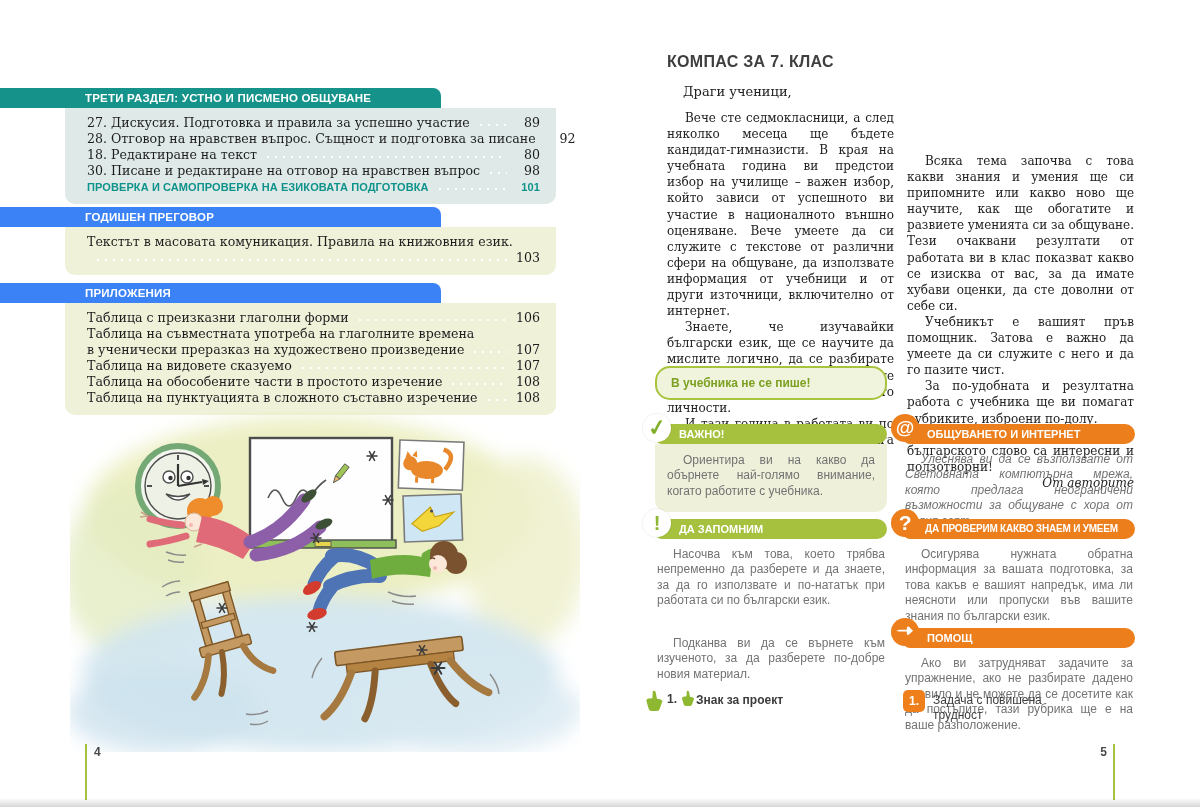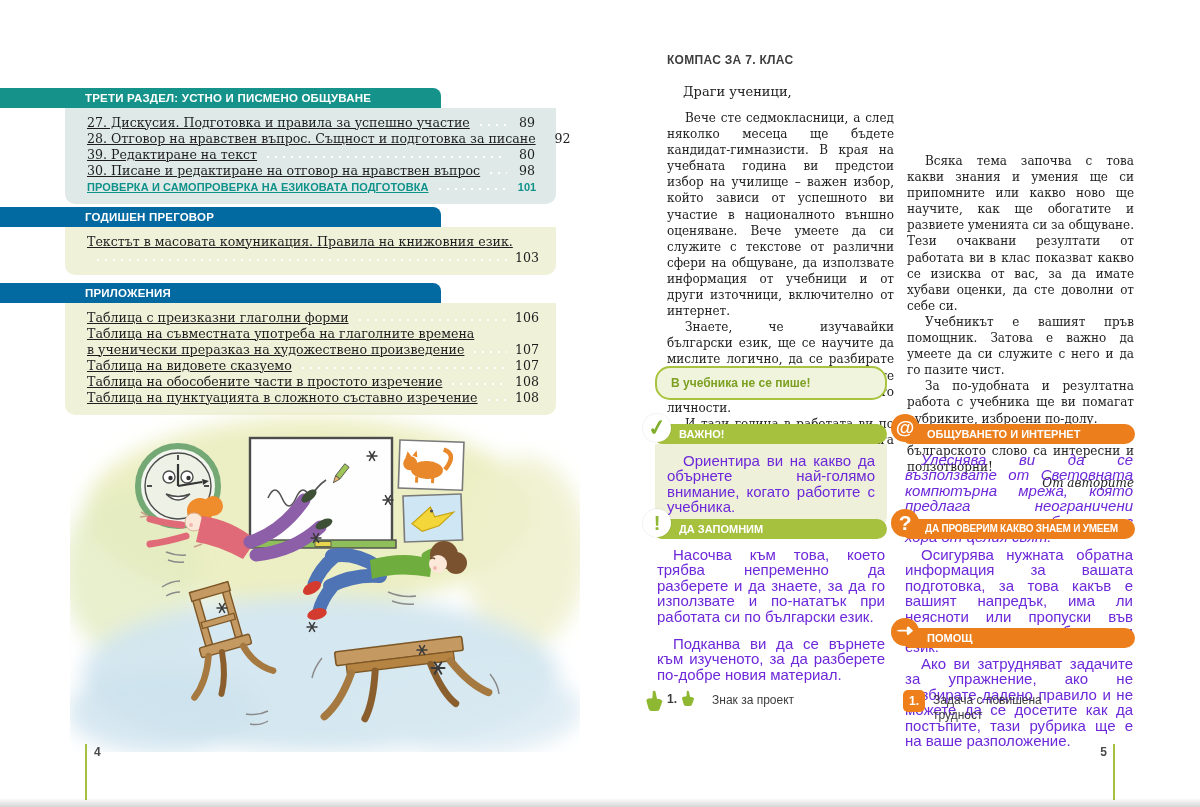--- a/index.html
+++ b/index.html
@@ -10,58 +10,58 @@
     -webkit-font-smoothing:antialiased;
   }
   
   .sec-bar{
     position:absolute;left:0;width:441px;height:20px;
     border-radius:0 8px 0 0;
     color:#fff;font-weight:bold;font-size:11.5px;line-height:20px;
     padding-left:85px;box-sizing:border-box;letter-spacing:.2px;
   }
   .bar-teal{background:#15938b;}
-  .bar-green{background:#0369a1;}
+  .bar-green{background:#3b82f6;}
   .sec-panel{
     position:absolute;left:65px;width:491px;box-sizing:border-box;
     border-radius:0 0 10px 10px;
     padding:7px 16px 9px 22px;
   }
   .panel-teal{background:#dfeae8;}
   .panel-green{background:#eff1d9;}
   .sec1-bar{top:88px}.sec1-panel{top:108px}
   .sec2-bar{top:207px}.sec2-panel{top:227px}
   .sec3-bar{top:283px}.sec3-panel{top:303px}
   .toc-row{
     display:flex;align-items:baseline;
     font-family:"DejaVu Serif",serif;font-size:12.6px;color:#1d1d1d;
     line-height:14.8px;padding:.6px 0;
   }
-  .toc-label{white-space:nowrap;text-decoration:underline;}
+  .toc-label{white-space:nowrap;}
   .toc-dots{
     flex:1;height:4px;margin:0 7px;align-self:flex-end;margin-bottom:3px;
     background-image:radial-gradient(circle,#ffffff 1.25px,rgba(255,255,255,0) 1.35px);
     background-size:8px 4px;background-repeat:repeat-x;background-position:left center;
   }
-  .toc-page{min-width:26px;text-align:center;}
+  .toc-page{min-width:26px;text-align:right;}
   .toc-row.emph{
     font-family:"Liberation Sans",sans-serif;font-weight:bold;
     font-size:11px;color:#0f928a;letter-spacing:.1px;
   }
   
   .illustration{position:absolute;left:70px;top:412px;width:510px;height:340px;}
   
   .rule{position:absolute;width:2px;height:56px;background:#a5c13d;top:744px;}
   .rule-left{left:85px;} .rule-right{left:1113px;}
   .pagenum{position:absolute;top:745px;font-size:12px;font-weight:bold;color:#4a4a4a;}
   .pagenum-left{left:94px;} .pagenum-right{left:1083px;width:24px;text-align:right;}
   .bottom-shade{position:absolute;left:0;right:0;bottom:0;height:9px;
     background:linear-gradient(rgba(0,0,0,0),rgba(0,0,0,.16));}
   
-  .running-head{position:absolute;left:667px;top:53px;font-size:12px;font-weight:bold;
+  .running-head{position:absolute;left:667px;top:53px;font-size:16px;font-weight:bold;
     color:#3f3f3f;letter-spacing:.3px;}
   .salutation{position:absolute;left:667px;top:84px;
     font-family:"DejaVu Serif",serif;font-size:13px;color:#222;text-indent:16px;}
   .letter-col{position:absolute;top:110px;width:227px;
     font-family:"DejaVu Serif",serif;font-size:12px;line-height:16.1px;color:#222;
     text-align:justify;}
   .letter-col p{margin:0;text-indent:18px;}
   .col1{left:667px;} .col2{left:907px;margin-top:43px;}
   .signature{margin-top:14px;text-align:right;font-style:italic;text-indent:0 !important;}
   .no-write-pill{
@@ -84,21 +84,21 @@
   .rubric-icon{
     position:absolute;left:-12px;top:-10px;width:28px;height:28px;border-radius:50%;
     display:flex;align-items:center;justify-content:center;
   }
   .disc-white{background:#fff;box-shadow:0 0 0 1px rgba(0,0,0,.05);}
   .disc-orange{background:#ec7e1c;color:#fff;font-weight:bold;}
   .glyph-check{color:#7fae2a;font-size:22px;font-weight:bold;transform:rotate(-8deg);}
   .glyph-excl{color:#8fb832;font-size:20px;font-weight:bold;}
   .glyph-at{font-size:19px;} .glyph-q{font-size:21px;}
   .rubric-body{
-    margin-top:4px;font-size:15px;line-height:15.4px;color:#6d28d9;
+    margin-top:4px;font-size:12px;line-height:15.4px;color:#737373;
     text-align:justify;text-indent:16px;padding:4px 2px 0 2px;
   }
   .rubric-body.shaded{
     margin-top:0;background:#eef0da;border-radius:0 0 12px 12px;
     padding:9px 12px 13px;min-height:44px;
   }
   .rubric-body.italic{font-style:italic;}
   
   .legend-item{position:absolute;top:690px;display:flex;align-items:flex-start;
     font-size:12px;color:#3c3c3c;}
@@ -126,21 +126,21 @@
       <span class="toc-label">27. Дискусия. Подготовка и правила за успешно участие</span>
       <span class="toc-dots"></span>
       <span class="toc-page">89</span>
     </div>
     <div class="toc-row">
       <span class="toc-label">28. Отговор на нравствен въпрос. Същност и подготовка за писане</span>
       <span class="toc-dots"></span>
       <span class="toc-page">92</span>
     </div>
     <div class="toc-row">
-      <span class="toc-label">39. Редактиране на текст</span>
+      <span class="toc-label">18. Редактиране на текст</span>
       <span class="toc-dots"></span>
       <span class="toc-page">80</span>
     </div>
     <div class="toc-row">
       <span class="toc-label">30. Писане и редактиране на отговор на нравствен въпрос</span>
       <span class="toc-dots"></span>
       <span class="toc-page">98</span>
     </div>
     <div class="toc-row emph">
       <span class="toc-label">ПРОВЕРКА И САМОПРОВЕРКА НА ЕЗИКОВАТА ПОДГОТОВКА</span>
@@ -434,21 +434,21 @@
 </div>
 
 <div class="legend-item legend-project">
   <svg class="hand-svg" width="20" height="22" viewBox="0 0 18 20">
       <path d="M7 1 q2 -1 2.6 1 l1.2 6 q3.5 0 5 2 l-2.5 7 q-.5 2 -2.5 2 h-5 q-2 0 -2.6 -2 l-2 -7 q-.3 -2 1.8 -2.2 l3.6 -.4 z" fill="#8fb832"></path>
     </svg>
   <span class="legend-num">1.</span>
   <svg class="hand-svg" width="15" height="17" viewBox="0 0 18 20">
       <path d="M7 1 q2 -1 2.6 1 l1.2 6 q3.5 0 5 2 l-2.5 7 q-.5 2 -2.5 2 h-5 q-2 0 -2.6 -2 l-2 -7 q-.3 -2 1.8 -2.2 l3.6 -.4 z" fill="#8fb832"></path>
     </svg>
-  <span class="legend-label" style="margin-left:16px;">Знак за проект</span>
+  <span class="legend-label" style="margin-left:0;font-weight:bold;">Знак за проект</span>
 </div>
 <div class="legend-item legend-difficulty">
   <span class="diff-badge">1.</span>
   <span class="legend-label">Задача с повишена трудност</span>
 </div>
 
 <div class="rule rule-left"></div>
 <div class="rule rule-right"></div>
 <div class="pagenum pagenum-left">4</div>
 <div class="pagenum pagenum-right">5</div>

